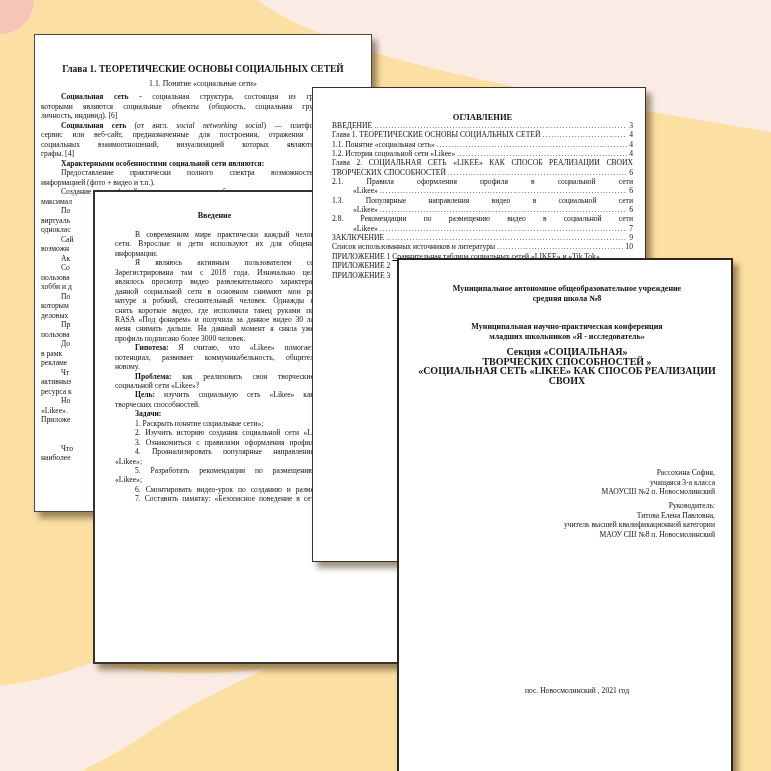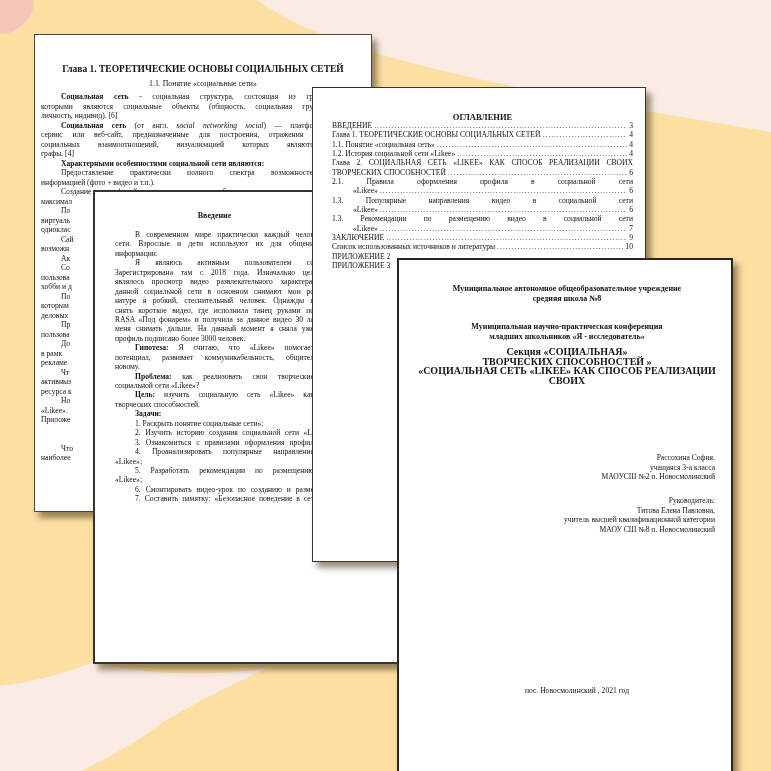--- a/index.html
+++ b/index.html
@@ -28,23 +28,23 @@
   .toc-row{display:flex;align-items:baseline;height:9.35px;overflow:hidden;}
   .toc-row .lbl{white-space:nowrap;}
   .toc-row .lbl.ind2{padding-left:21px;}
   .toc-row .dots{flex:1;overflow:hidden;white-space:nowrap;letter-spacing:1px;color:#222;margin:0 2px;}
   .toc-row .num{white-space:nowrap;}
   .toc-line{height:9.35px;overflow:hidden;}
   .tp-block{left:14px;width:308px;text-align:center;font-weight:bold;font-size:8px;line-height:9.6px;}
   .tp-h1{top:24px;}
   .tp-h2{top:62px;}
   .tp-sec{top:87px;font-size:10px;}
-  .tp-right{right:16px;width:300px;text-align:right;font-size:7.6px;line-height:9.6px;}
+  .tp-right{right:16px;width:300px;text-align:right;font-size:7.6px;line-height:9.6px;margin-top:15px;}
   .tp-author{top:193px;}
-  .tp-sup{top:236px;}
+  .tp-sup{top:226px;}
   .tp-footer{left:24px;top:426px;width:308px;text-align:center;font-size:7.6px;}
   u{text-decoration:underline;}
 </style>
 </head>
 <body style="background: rgb(251, 223, 163);">
 
 <div class="scene">
 
   <svg class="decor" width="771" height="771" viewBox="0 0 771 771">
     <path d="M257,0 C340,60 520,90 771,132 L771,0 Z" fill="#FAECE5"></path>
@@ -167,36 +167,37 @@
           <span class="lbl ind2">«Likee»</span>
           <span class="dots">....................................................................................................................................................................................................................................................................</span>
           <span class="num">6</span>
         </div>
         <div class="toc-line jl">1.3.   Популярные направления видео в социальной сети</div>
         <div class="toc-row">
           <span class="lbl ind2">«Likee»</span>
           <span class="dots">....................................................................................................................................................................................................................................................................</span>
           <span class="num">6</span>
         </div>
-        <div class="toc-line jl">1.3.   Рекомендации по размещению видео в социальной сети</div>
+        <div class="toc-line jl">2.8.   Рекомендации по размещению видео в социальной сети</div>
         <div class="toc-row">
           <span class="lbl ind2">«Likee»</span>
           <span class="dots">....................................................................................................................................................................................................................................................................</span>
           <span class="num">7</span>
         </div>
         <div class="toc-row">
           <span class="lbl">ЗАКЛЮЧЕНИЕ</span>
           <span class="dots">....................................................................................................................................................................................................................................................................</span>
           <span class="num">9</span>
         </div>
         <div class="toc-row">
           <span class="lbl">Список использованных источников и литературы</span>
           <span class="dots">....................................................................................................................................................................................................................................................................</span>
           <span class="num">10</span>
         </div>
+        <div class="toc-line">ПРИЛОЖЕНИЕ 1 <u>Сравнительная таблица социальных сетей «LIKEE» и «Tik Tok»</u></div>
         <div class="toc-line">ПРИЛОЖЕНИЕ 2</div>
         <div class="toc-line">ПРИЛОЖЕНИЕ 3</div>
       </div>
   </div>
 
   <div class="page ptitle">
     <div class="abs tp-block tp-h1" id="tp-h1">
         <div>Муниципальное автономное общеобразовательное учреждение</div>
         <div>средняя школа №8</div>
       </div>

